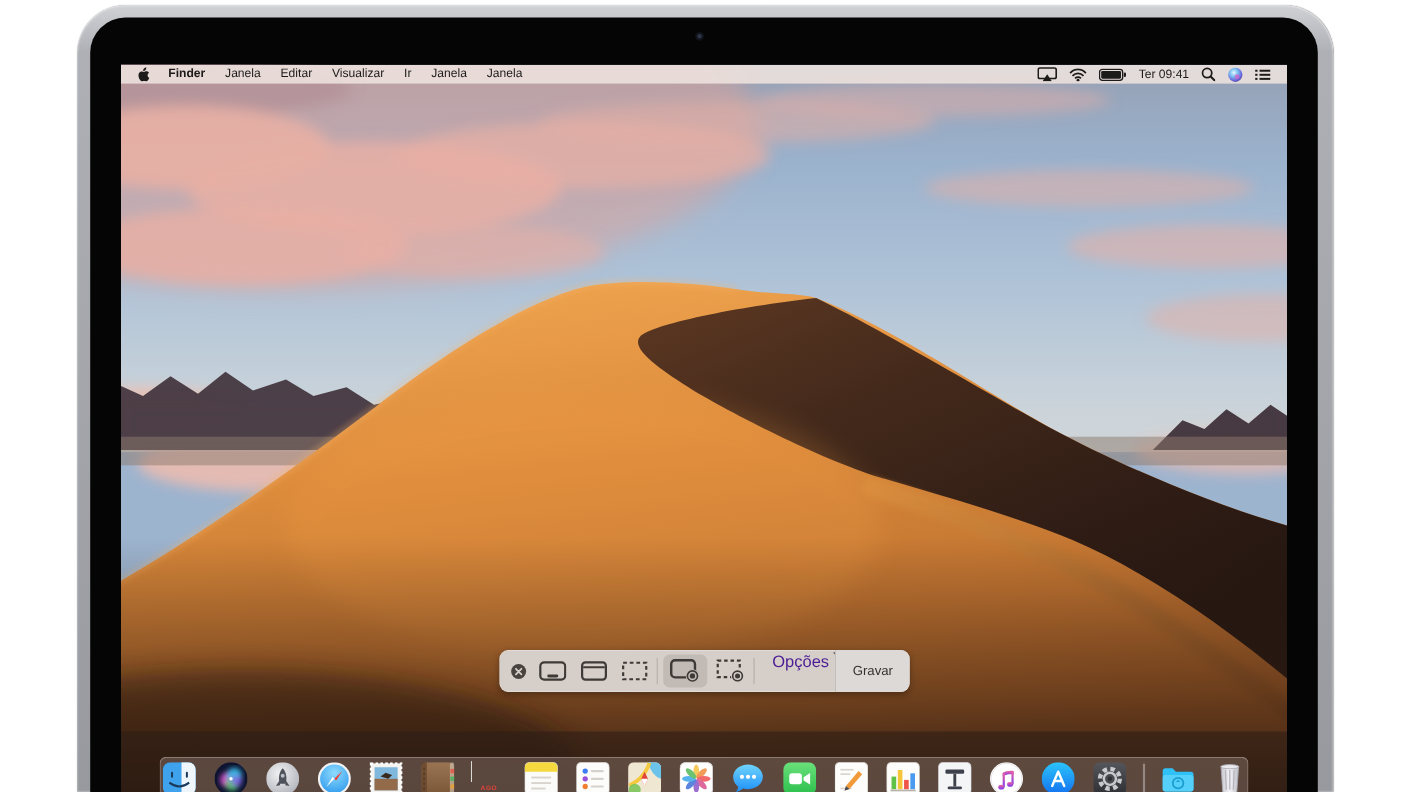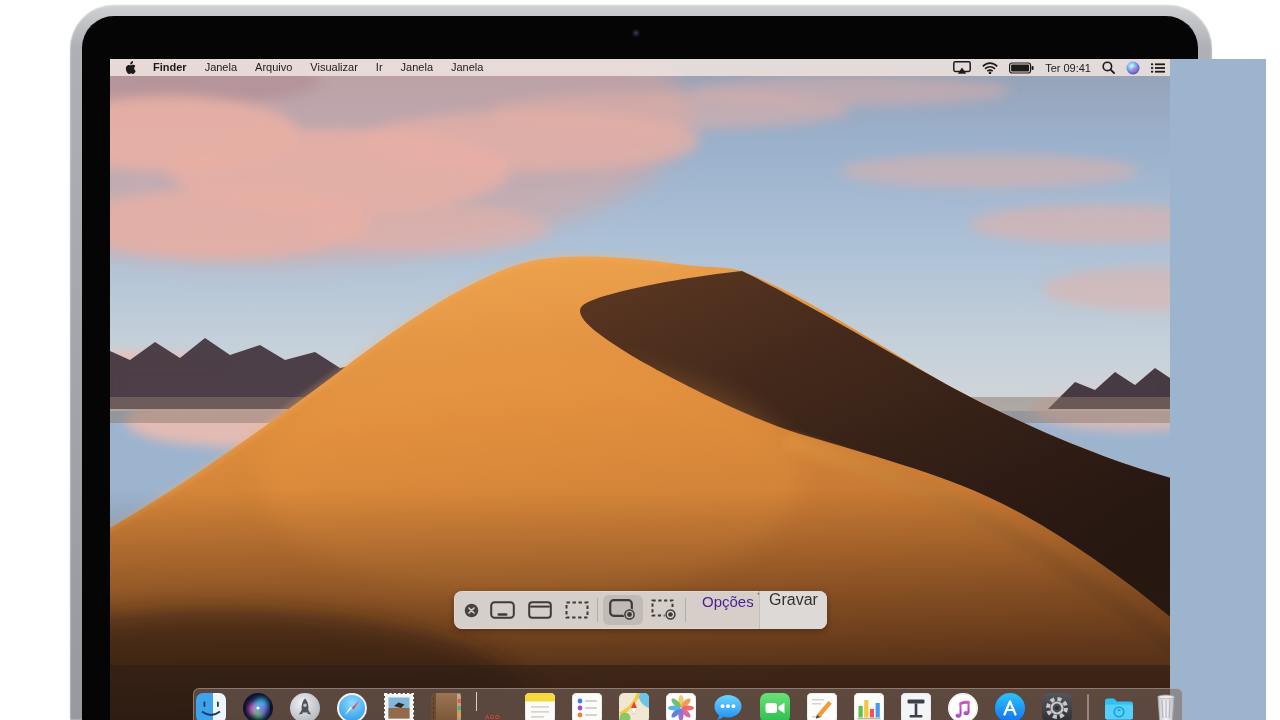--- a/index.html
+++ b/index.html
@@ -9,49 +9,49 @@
 
   
   .laptop-frame{left:70px;top:5px;width:1142px;height:715px;border-radius:44px 44px 0 0;
     background:linear-gradient(180deg,#cfd1d5 0%,#aeb0b5 6%,#97999e 100%);
     box-shadow:inset 0 0 2px rgba(255,255,255,.8), 0 0 1px rgba(0,0,0,.35);}
   .bezel{left:82px;top:16px;width:1116px;height:704px;border-radius:32px 32px 0 0;background:#050506;}
   .camera{left:632px;top:29px;width:8px;height:8px;border-radius:50%;background:#10131a;}
   .camera::after{content:"";position:absolute;left:2px;top:2px;width:4px;height:4px;border-radius:50%;background:#2c3644;}
 
   
-  .screen{left:110px;top:59px;width:1156px;height:661px;overflow:hidden;background:#9db4cf;}
+  .screen{left:110px;top:59px;width:1060px;height:661px;overflow:hidden;background:#9db4cf;}
   .wallpaper{position:absolute;left:0;top:0;}
 
   
   .menubar{left:0;top:0;width:1060px;height:17px;background:rgba(238,226,222,.88);
     display:flex;align-items:center;font-size:11px;color:#1c1b1a;z-index:5;}
   .apple-menu{padding:0 8px 0 15px;display:flex;align-items:center;height:17px;}
   .menu-item{padding:0 9px;line-height:17px;white-space:nowrap;}
   .menu-item.bold{font-weight:bold;}
-  .mb-status{margin-left:auto;display:flex;align-items:center;gap:11px;padding-right:5px;}
+  .mb-status{margin-left:auto;display:flex;align-items:center;gap:11px;padding-right:15px;}
   .mb-status svg{display:block;}
   .clock{font-size:11px;white-space:nowrap;}
 
   
   .shot-toolbar{left:344px;top:532px;width:373px;height:38px;background:#d6cec9;border-radius:8px;
     box-shadow:0 2px 6px rgba(0,0,0,.3), inset 0 0 0 0.5px rgba(255,255,255,.4);
     display:flex;align-items:center;z-index:4;color:#3a3734;}
   .tb-btn{display:flex;align-items:center;justify-content:center;height:34px;}
   .tb-close{width:26px;margin-left:4px;}
   .tb-icon{width:37px;}
   .tb-sep{width:1px;height:24px;background:rgba(0,0,0,.16);margin:0 2px;}
   .tb-pressed{width:40px;height:30px;background:#c2bab5;border-radius:6px;margin:0 3px;}
   .tb-options{display:flex;align-items:flex-start;gap:5px;font-size:15px;color:#4c1d95;
     padding:0 10px 0 14px;height:34px;}
   .chev{width:6px;height:6px;border-right:1.5px solid #4a4744;border-bottom:1.5px solid #4a4744;
     transform:rotate(45deg);margin-top:-3px;}
   .tb-record{position:absolute;right:0;top:0;bottom:0;width:67px;background:#ddd9d6;
     border-left:1px solid rgba(0,0,0,.12);border-radius:0 8px 8px 0;display:flex;
-    align-items:flex-start;justify-content:center;font-size:16px;color:#353230;}
+    align-items:center;justify-content:center;font-size:12px;color:#353230;}
 
   
   .dock{left:50%;transform:translateX(-50%);top:629px;width:990px;height:44px;
     background:rgba(126,106,97,.55);border:1px solid rgba(255,255,255,.28);border-bottom:none;
     border-radius:6px 6px 0 0;display:flex;align-items:flex-start;justify-content:center;
     gap:13px;padding-top:4px;box-sizing:border-box;z-index:4;}
   .dock-item{width:34px;height:34px;position:relative;flex:0 0 auto;}
   .dock-item svg{display:block;margin:0 auto;}
   .dock-sep{width:2px;height:30px;background:rgba(255,255,255,.35);border-radius:1px;flex:0 0 auto;margin-top:1px;}
 
@@ -148,21 +148,21 @@
   </svg>
 
   <div class="abs menubar">
     <span class="apple-menu">
       <svg width="11" height="13" viewBox="0 0 14 17" fill="#1c1b1a">
         <path d="M9.4,3.3 C10,2.5 10.4,1.4 10.3,0.1 C9.3,0.2 8.2,0.8 7.5,1.6 C6.9,2.3 6.4,3.5 6.6,4.5 C7.7,4.6 8.7,4.1 9.4,3.3 Z M11.8,9.7 C11.8,7.7 13.4,6.7 13.5,6.6 C12.6,5.3 11.1,5.1 10.6,5 C9.4,4.9 8.2,5.7 7.6,5.7 C7,5.7 6,5 4.9,5.1 C3.6,5.1 2.3,5.9 1.6,7.1 C0.2,9.5 1.2,13.1 2.6,15.1 C3.3,16 4.1,17.1 5.1,17 C6.1,17 6.5,16.4 7.7,16.4 C8.9,16.4 9.2,17 10.3,17 C11.4,17 12.1,16 12.7,15.1 C13.5,14 13.8,12.9 13.8,12.8 C13.8,12.8 11.8,12 11.8,9.7 Z"></path>
       </svg>
     </span>
     <span class="menu-item bold">Finder</span>
     <span class="menu-item">Janela</span>
-    <span class="menu-item">Arquivo</span>
+    <span class="menu-item">Editar</span>
     <span class="menu-item">Visualizar</span>
     <span class="menu-item">Ir</span>
     <span class="menu-item">Janela</span>
     <span class="menu-item">Janela</span>
 
     <span class="mb-status">
       <svg width="18" height="13" viewBox="0 0 18 13">
         <rect x="0.8" y="0.8" width="16.4" height="9.6" rx="1.6" fill="none" stroke="#1c1b1a" stroke-width="1.5"></rect>
         <path d="M9,6.4 L13.2,12.8 L4.8,12.8 Z" fill="#1c1b1a"></path>
       </svg>

